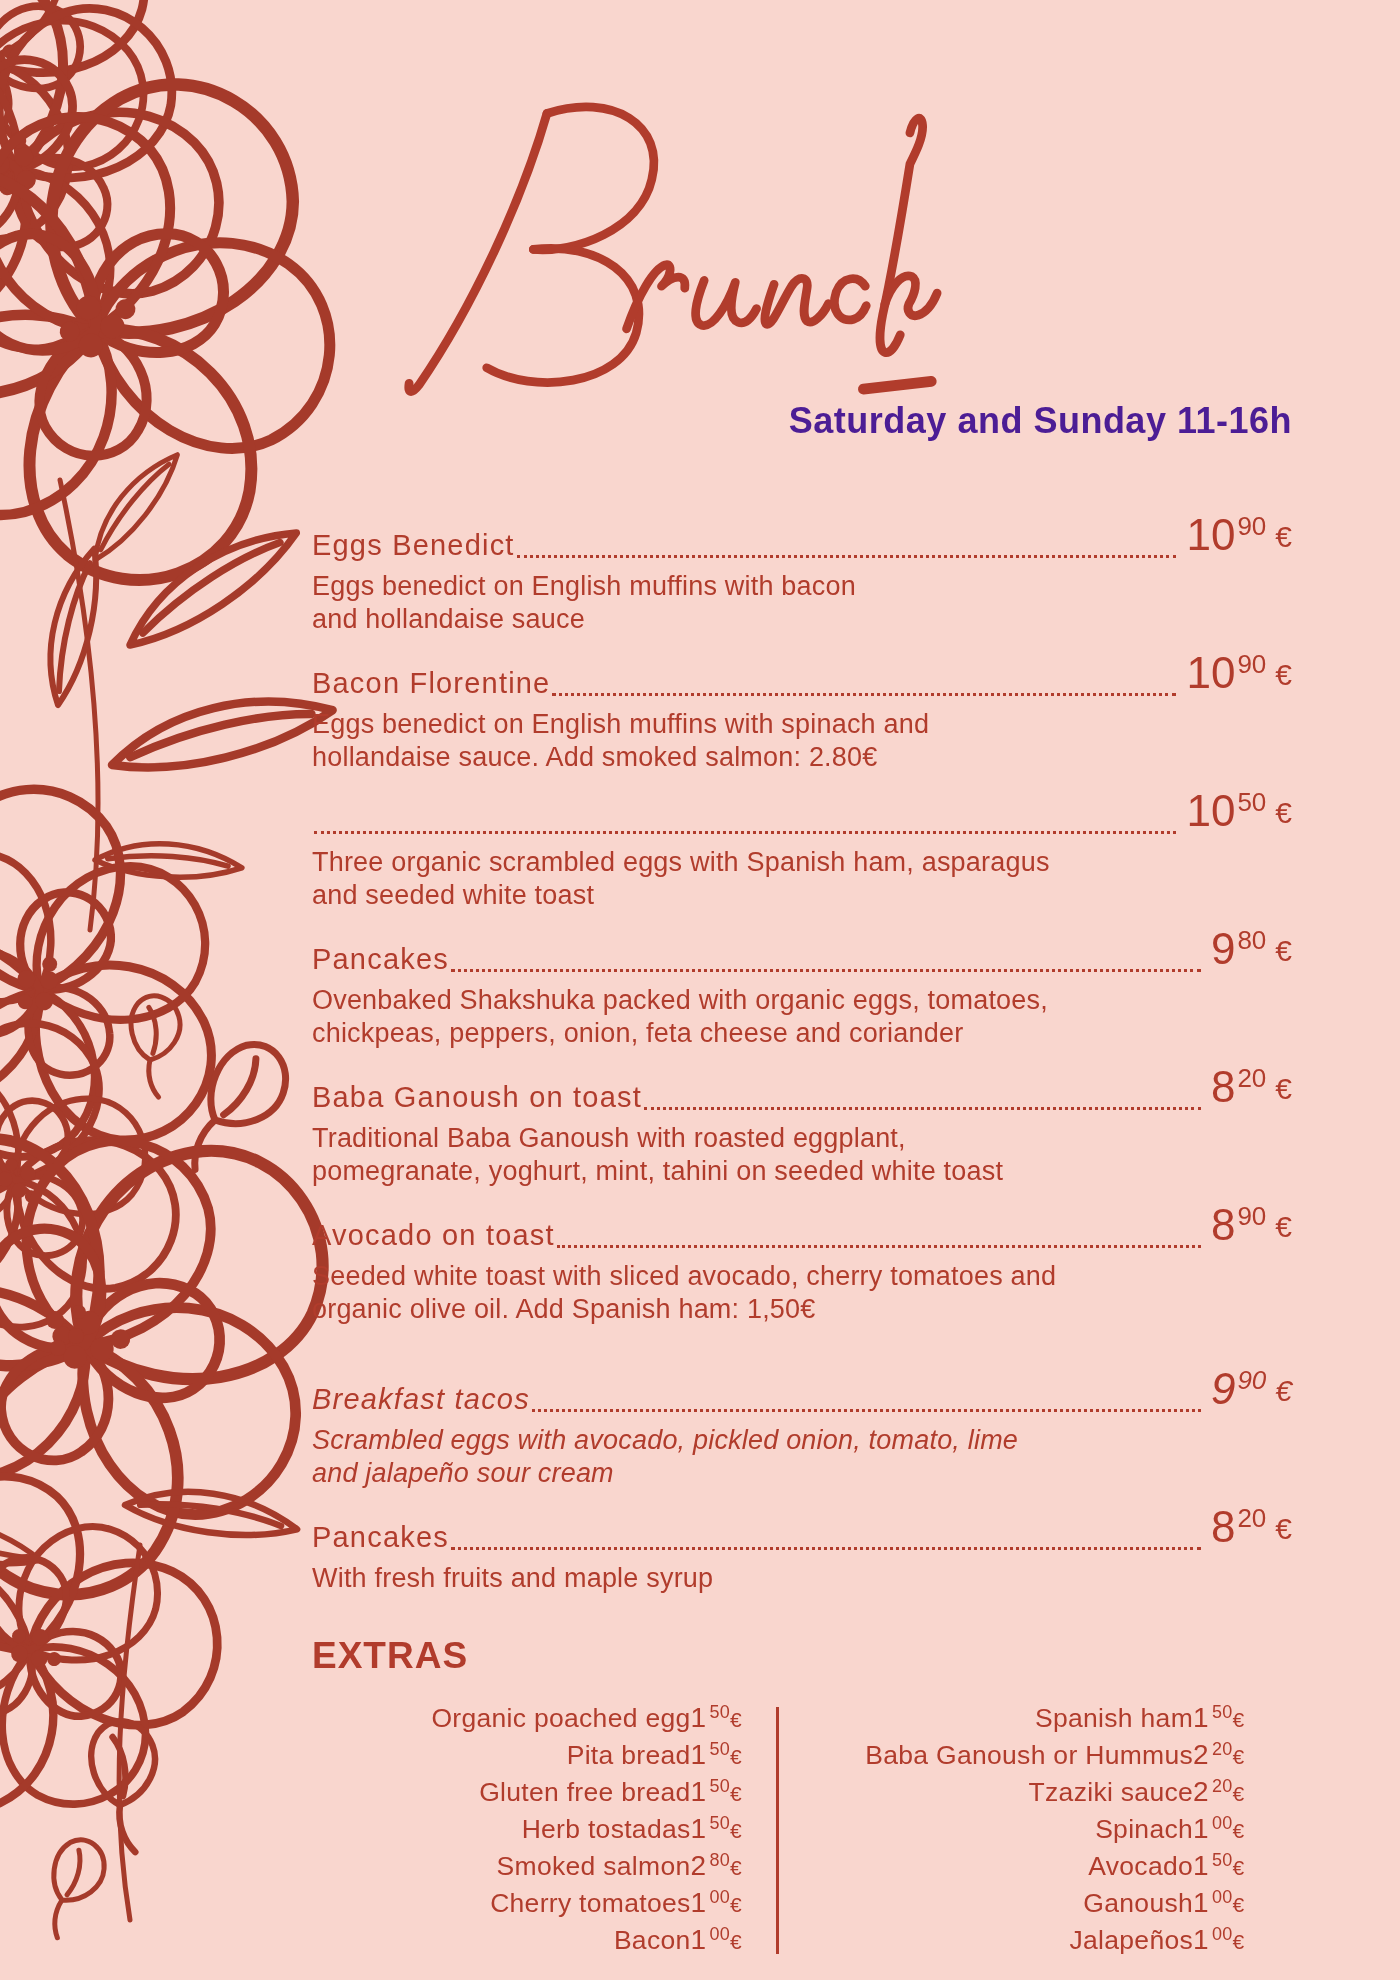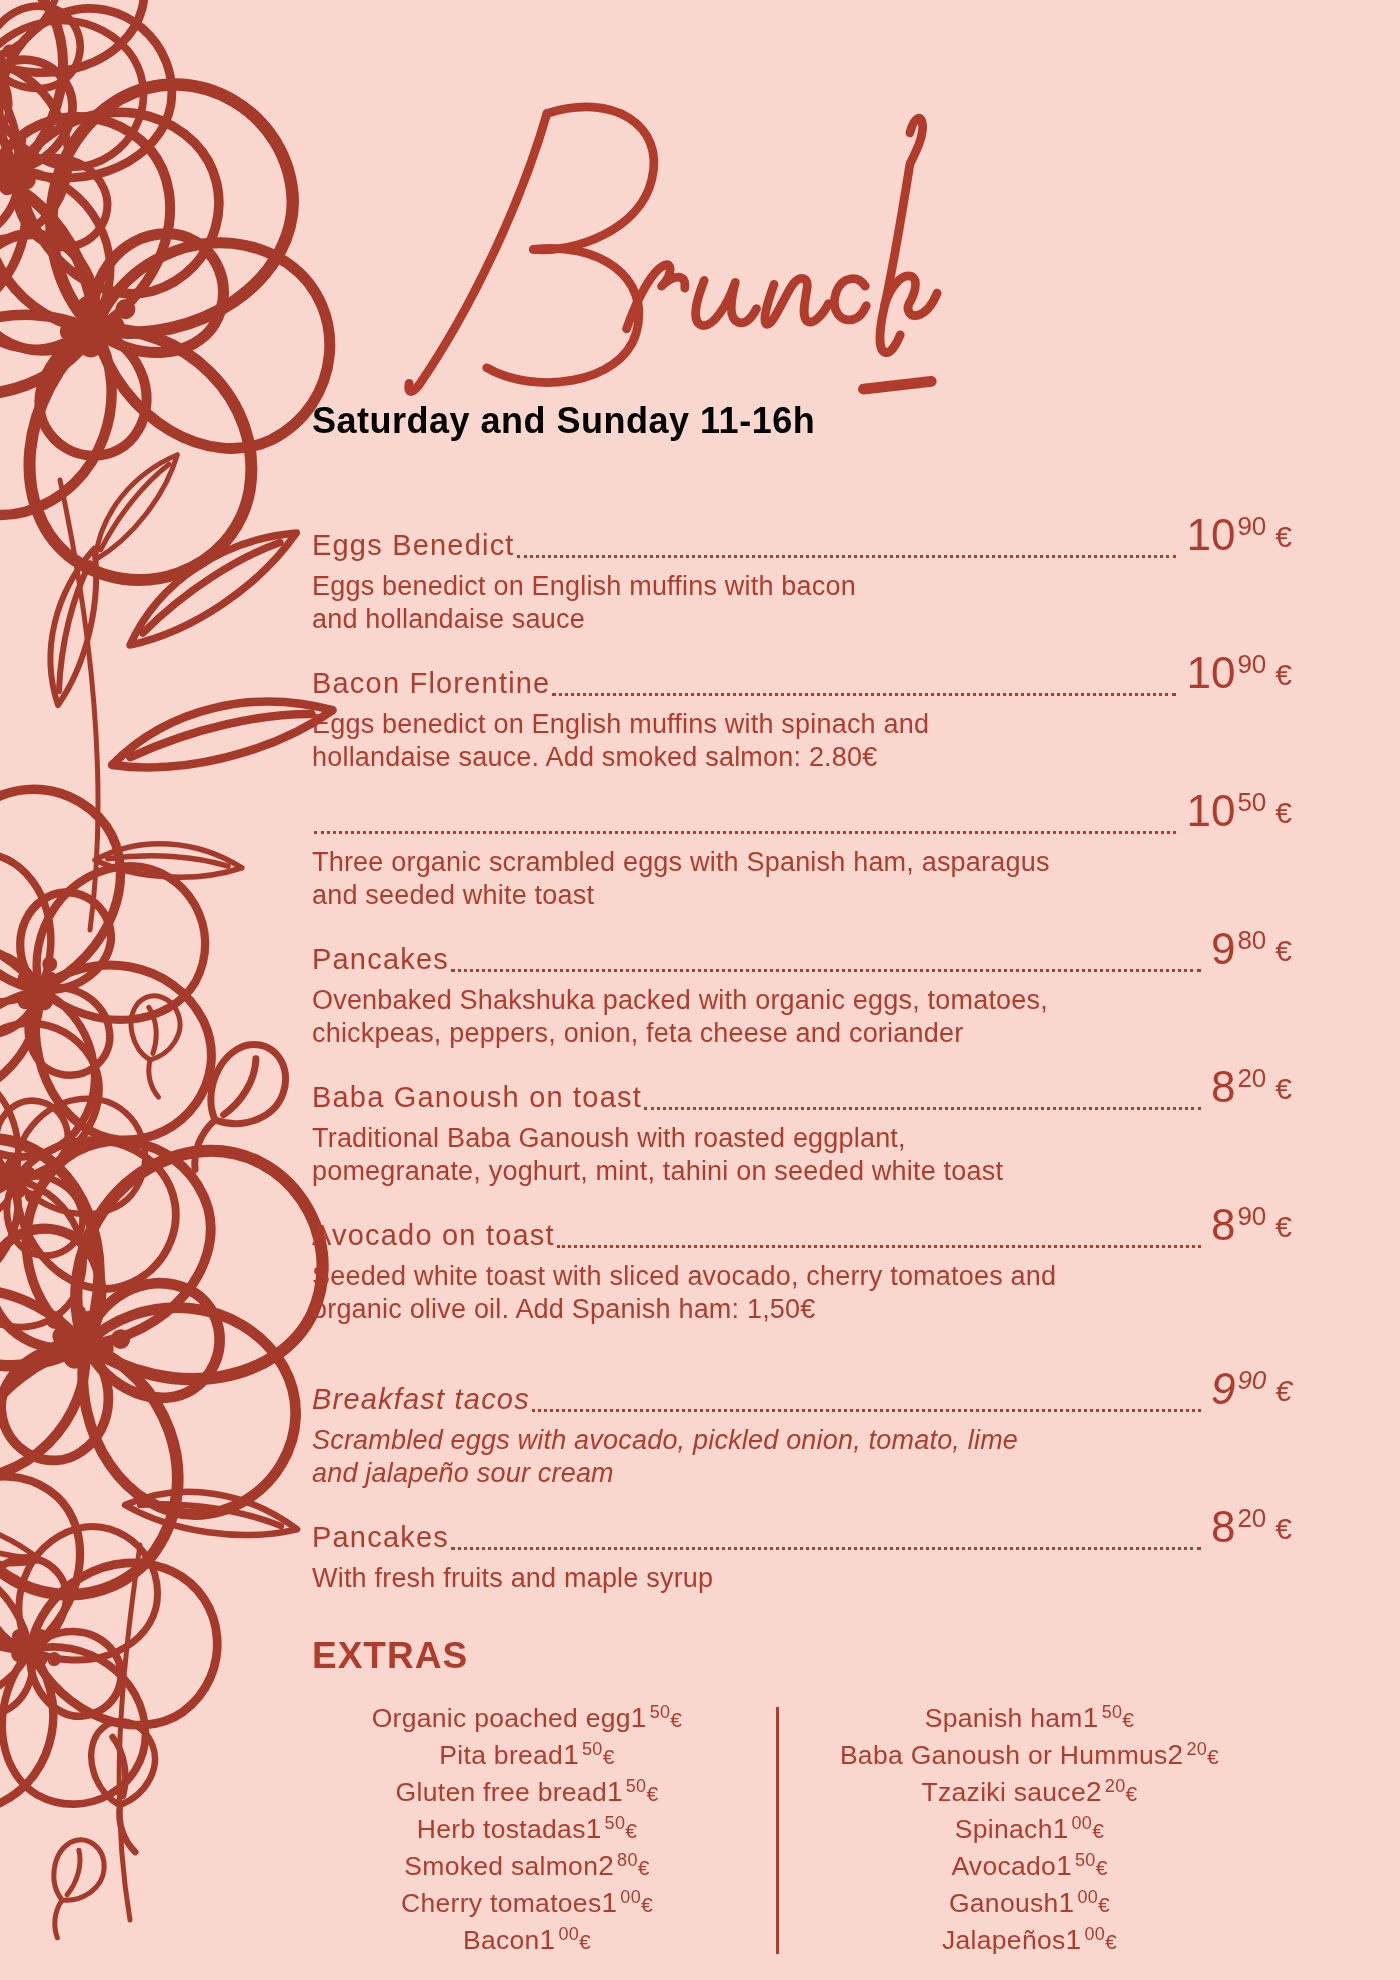--- a/index.html
+++ b/index.html
@@ -9,22 +9,22 @@
     font-family:"Liberation Sans", sans-serif;
   }
   .floral { position:absolute; left:0; top:0; pointer-events:none; }
   .floral .fill { fill:#a53a2a; stroke:none; }
 
   .content { position:absolute; left:312px; top:0; width:980px; }
 
   .title-svg { display:block; margin:96px 0 0 30px; width:604px; height:330px; }
 
   .subtitle {
-    text-align:left; font-weight:bold; font-size:36px; letter-spacing:0.5px;
-    margin-top:-26px; color:#000000;
+    text-align:right; font-weight:bold; font-size:36px; letter-spacing:0.5px;
+    margin-top:-26px; color:#4c1d95;
   }
 
   .menu { margin-top:70px; }
   .menu-item + .menu-item { margin-top:14px; }
   .menu-item.extra-gap { margin-top:40px;font-style:italic; }
 
   .row { display:flex; align-items:flex-end; }
   .item-name { font-size:29px; letter-spacing:1.2px; line-height:46px; white-space:nowrap; }
   .leader { flex:1; border-bottom:3.4px dotted #b13c2c; margin:0 10px 10px 2px; min-width:40px; }
   .price { white-space:nowrap; line-height:46px; }
@@ -32,21 +32,21 @@
   .p-sup  { font-size:26px; position:relative; top:-15px; margin-left:2px; }
   .p-cur  { font-size:30px; margin-left:9px; position:relative; top:-3px; }
 
   .desc { font-size:27px; line-height:33px; margin-top:2px; letter-spacing:0.2px; }
 
   .extras { margin-top:40px; }
   .extras-heading { font-size:37px; font-weight:bold; letter-spacing:1px; }
   .extras-columns { display:flex; margin-top:24px; }
   .extras-col { width:430px; }
   .extras-divider { width:2.5px; background:#b13c2c; margin:6px 36px 6px 34px; }
-  .extras-row { display:flex; justify-content:center; align-items:baseline; font-size:26.5px; line-height:34px; letter-spacing:0.3px; }
+  .extras-row { display:flex; justify-content:flex-end; align-items:baseline; font-size:26.5px; line-height:34px; letter-spacing:0.3px; }
   .e-main { font-size:28px; }
   .e-sup  { font-size:18px; position:relative; top:-9px; margin-left:3px; }
   .e-cur  { font-size:21px; }
 </style>
 </head>
 <body>
 
 <svg class="floral" width="340" height="1980" viewBox="0 0 340 1980" aria-hidden="true">
   <defs>
     <path id="petal" d="M0,0 C-34,-12 -52,-56 -30,-88 C-10,-116 34,-112 50,-80 C63,-52 42,-12 0,0 Z"></path>

